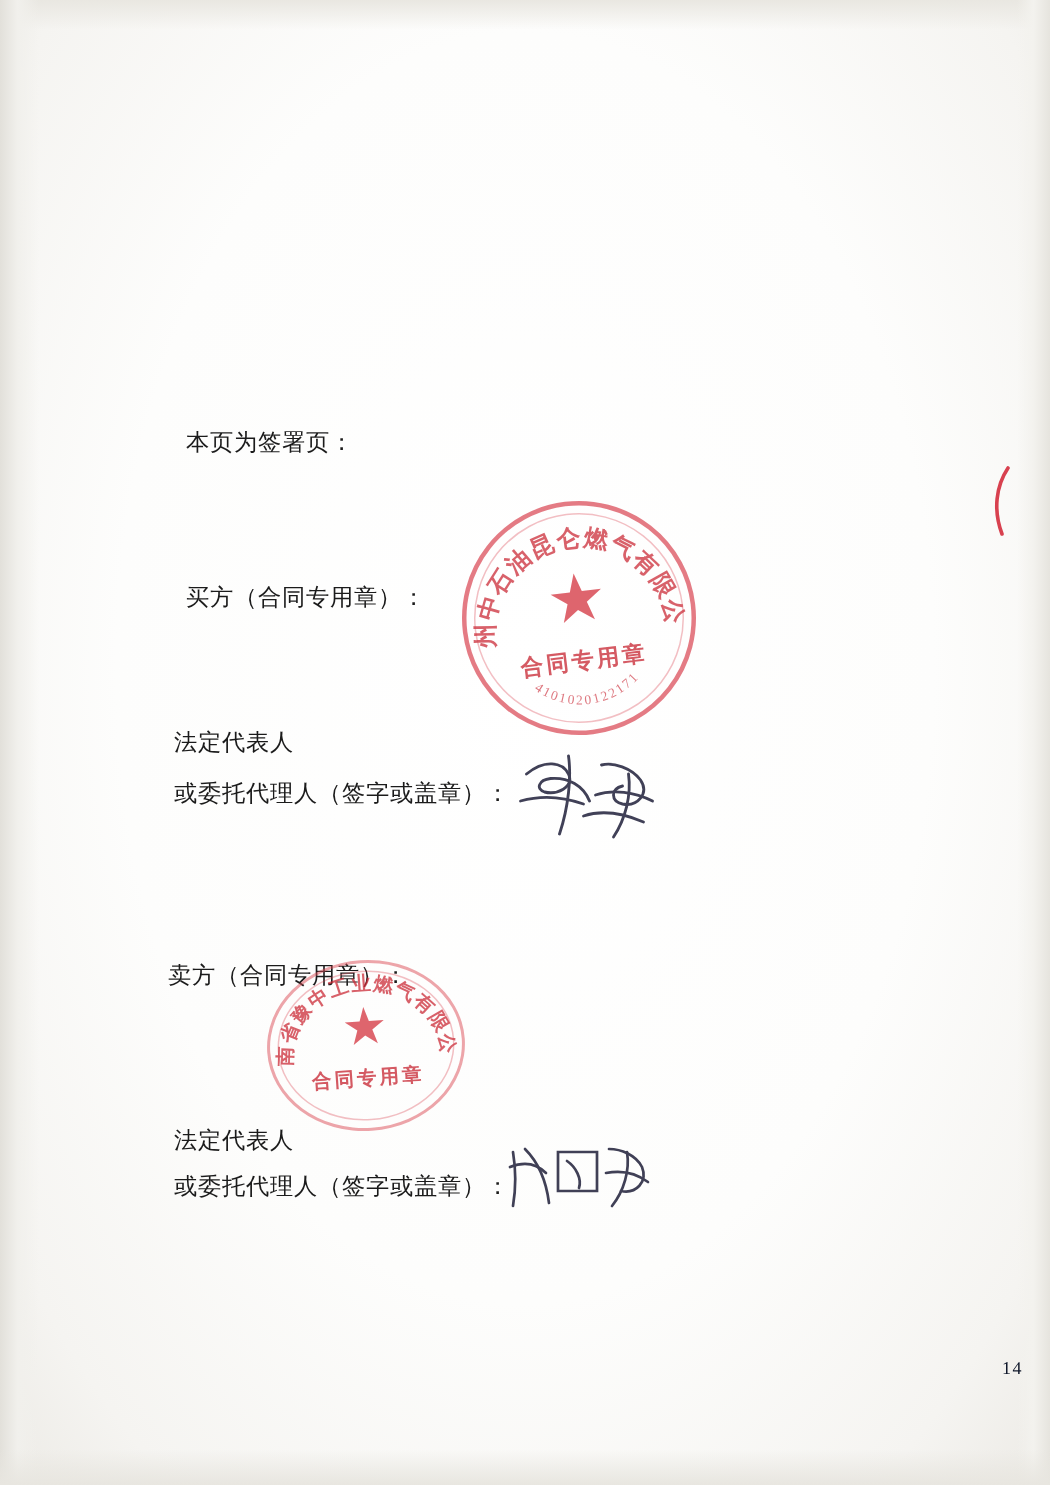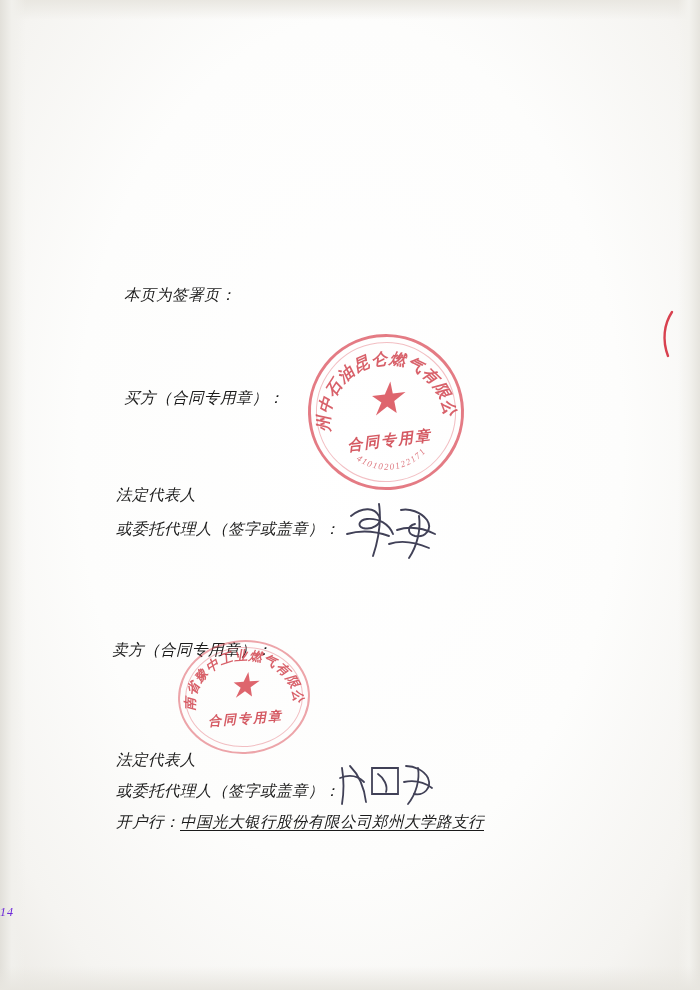--- a/index.html
+++ b/index.html
@@ -44,21 +44,21 @@
   }
   .scan-edge-bottom {
     position: absolute;
     left: 0; right: 0; bottom: 0;
     height: 24px;
     background: linear-gradient(to top, #e8e6e0 0%, rgba(255,255,255,0) 100%);
   }
 
   .doc-body {
     position: absolute;
-    left: 0; top: 0; right: 0; bottom: 0; font-style: italic;
+    left: 0; top: 0; right: 0; bottom: 0;
   }
 
   .line {
     position: absolute;
     font-size: 15.5px;
     color: #1b1b1b;
     letter-spacing: 0.5px;
     white-space: nowrap;
   }
   .line .ul {
@@ -157,25 +157,25 @@
     position: absolute;
     right: 22px;
     top: 310px;
     width: 20px;
     height: 48px;
   }
 
   .page-number {
     position: absolute;
     left: 0;
-    right: 0;
+    right: 18px;
     top: 905px;
-    text-align: left;
+    text-align: right;
     font-size: 12px;
-    color: #6d28d9;
+    color: #0f172a;
     letter-spacing: 1px;
   }
 </style>
 </head>
 <body>
 
 <div class="page">
   <div class="paper-bg"></div>
   <div class="scan-edge-top"></div>
   <div class="scan-edge-left"></div>
@@ -191,23 +191,20 @@
     <div class="line" style="left:116px; top:485px;">法定代表人</div>
 
     <div class="line" style="left:116px; top:519px;">或委托代理人（签字或盖章）：</div>
 
     <div class="line" style="left:112px; top:640px;">卖方（合同专用章）：</div>
 
     <div class="line" style="left:116px; top:750px;">法定代表人</div>
 
     <div class="line" style="left:116px; top:781px;">或委托代理人（签字或盖章）：</div>
 
-    <div class="line" style="left:116px; top:812px;">
-      <span>开户行：</span><span class="ul">中国光大银行股份有限公司郑州大学路支行</span>
-    </div>
 
 
     <div class="seal seal-1">
       <div class="seal-inner"></div>
       <svg class="seal-arc" viewBox="0 0 150 150">
         <defs>
           <path id="arcTop1" d="M 17,85 A 58,58 0 0 1 133,85" fill="none"></path>
           <path id="arcBottom1" d="M 25,95 A 52,52 0 0 0 125,95" fill="none"></path>
         </defs>
         <text>

